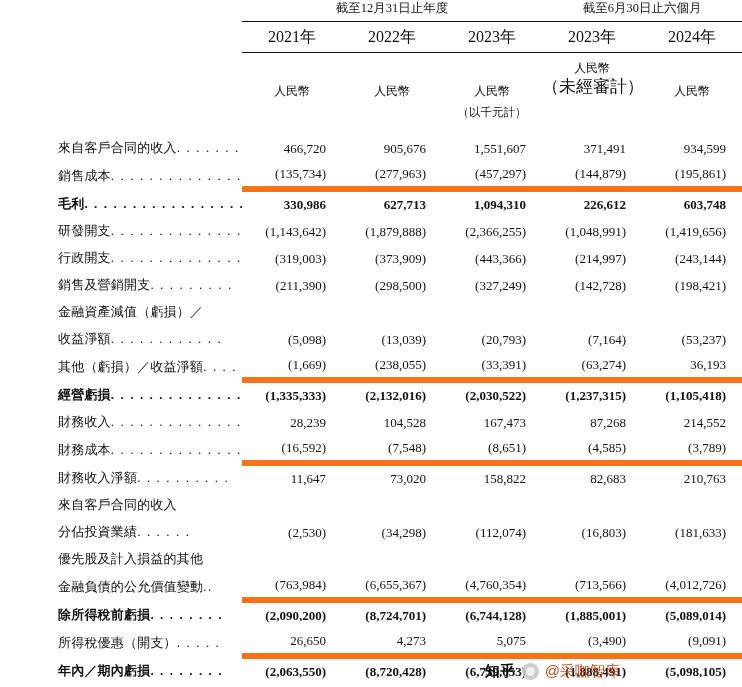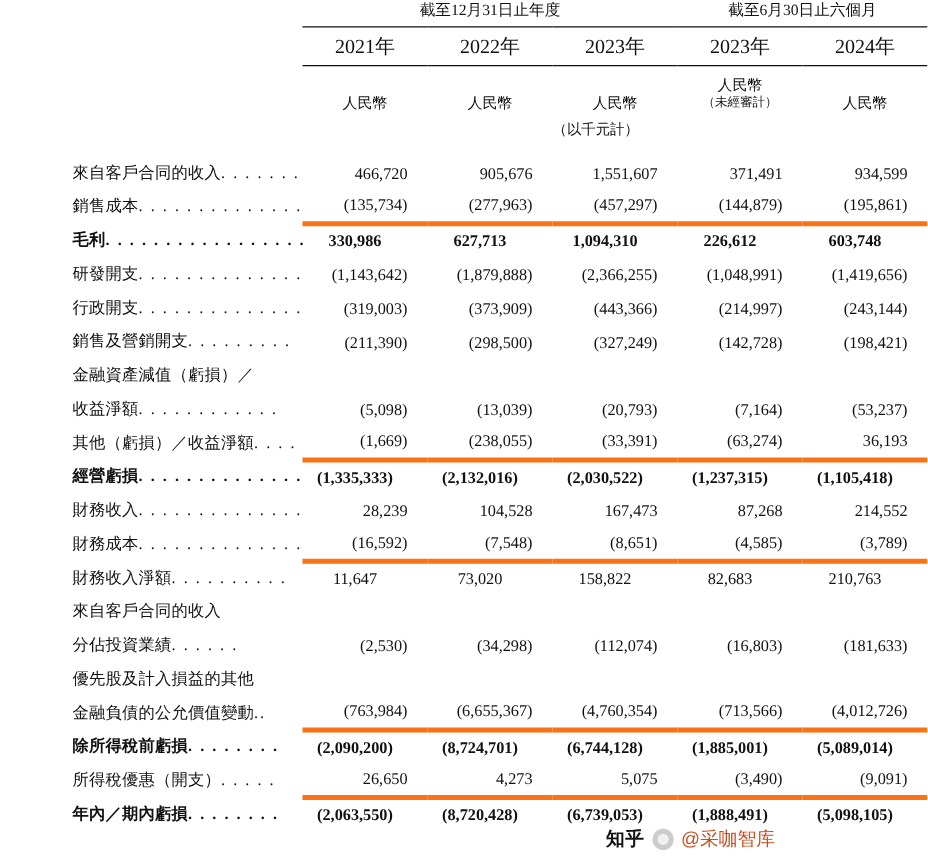--- a/index.html
+++ b/index.html
@@ -57,24 +57,24 @@
   }
   .hdr-cur {
     text-align: center;
     font-size: 12px;
     padding: 7px 0 2px 0;
     white-space: nowrap;
     line-height: 1.35;
   }
   .hdr-cur .sub {
     display: block;
-    font-size: 10px;
+    font-size: 17px;
   }
   .hdr-unit {
-    text-align: left;
+    text-align: center;
     font-size: 11.5px;
     padding: 4px 0 8px 0;
     white-space: nowrap;
   }
 
   
   tr.row td {
     padding: 4.5px 0;
     font-size: 13px;
   }
@@ -93,21 +93,21 @@
     white-space: nowrap;
     font-variant-numeric: tabular-nums;
   }
   .indent1 { padding-left: 58px !important; }
   .indent2 { padding-left: 82px !important; }
   .indent3 { padding-left: 100px !important; margin-left: 48px; }
 
   tr.bold td { font-weight: bold; }
 
   
-  tr.rule-top td.num { border-top: 4px solid #f97316; text-align: center; }
+  tr.rule-top td.num { border-top: 6px solid #f97316; }
   tr.rule-top td.label { border-top: none; }
 
   .spacer td { height: 6px; padding: 0 !important; }
 
   
   .watermark {
     position: absolute;
     right: 8px;
     bottom: 6px;
     display: flex;

